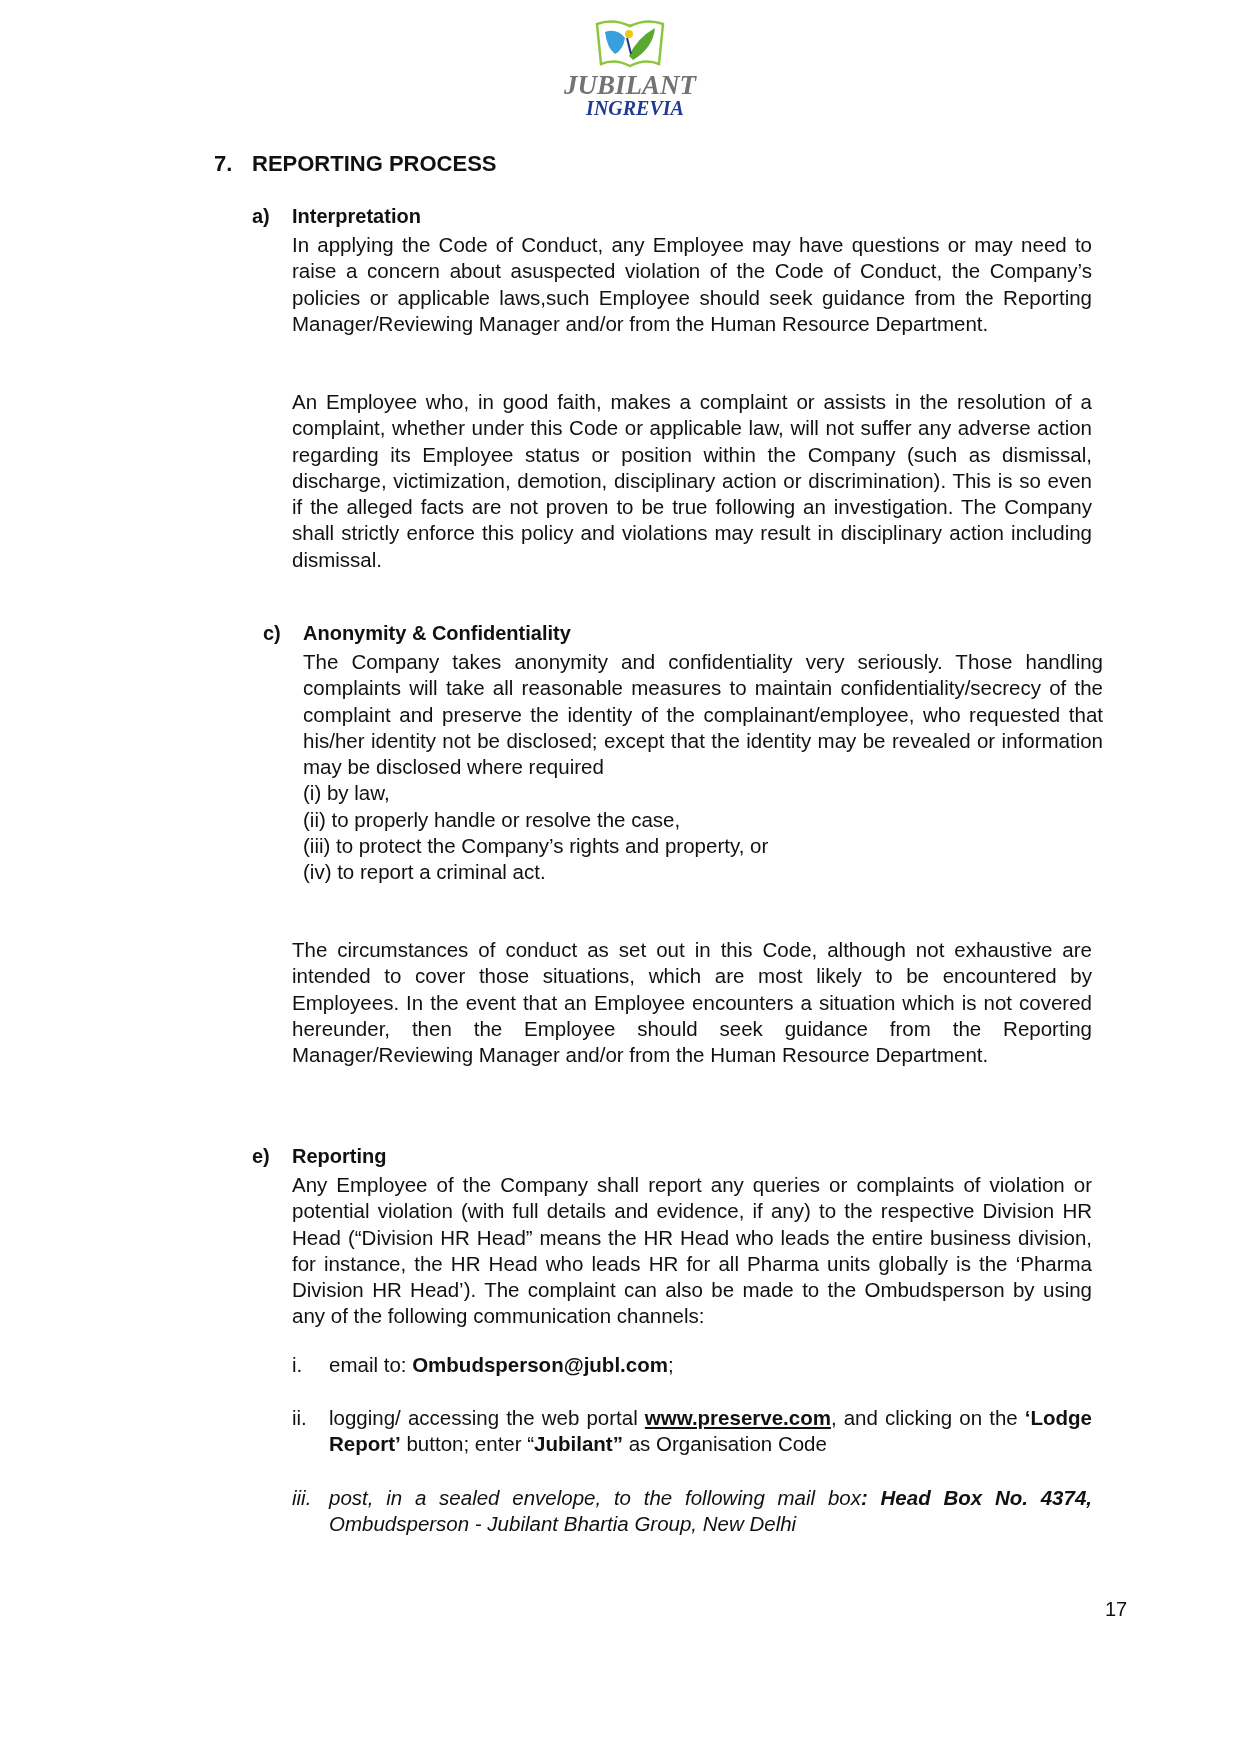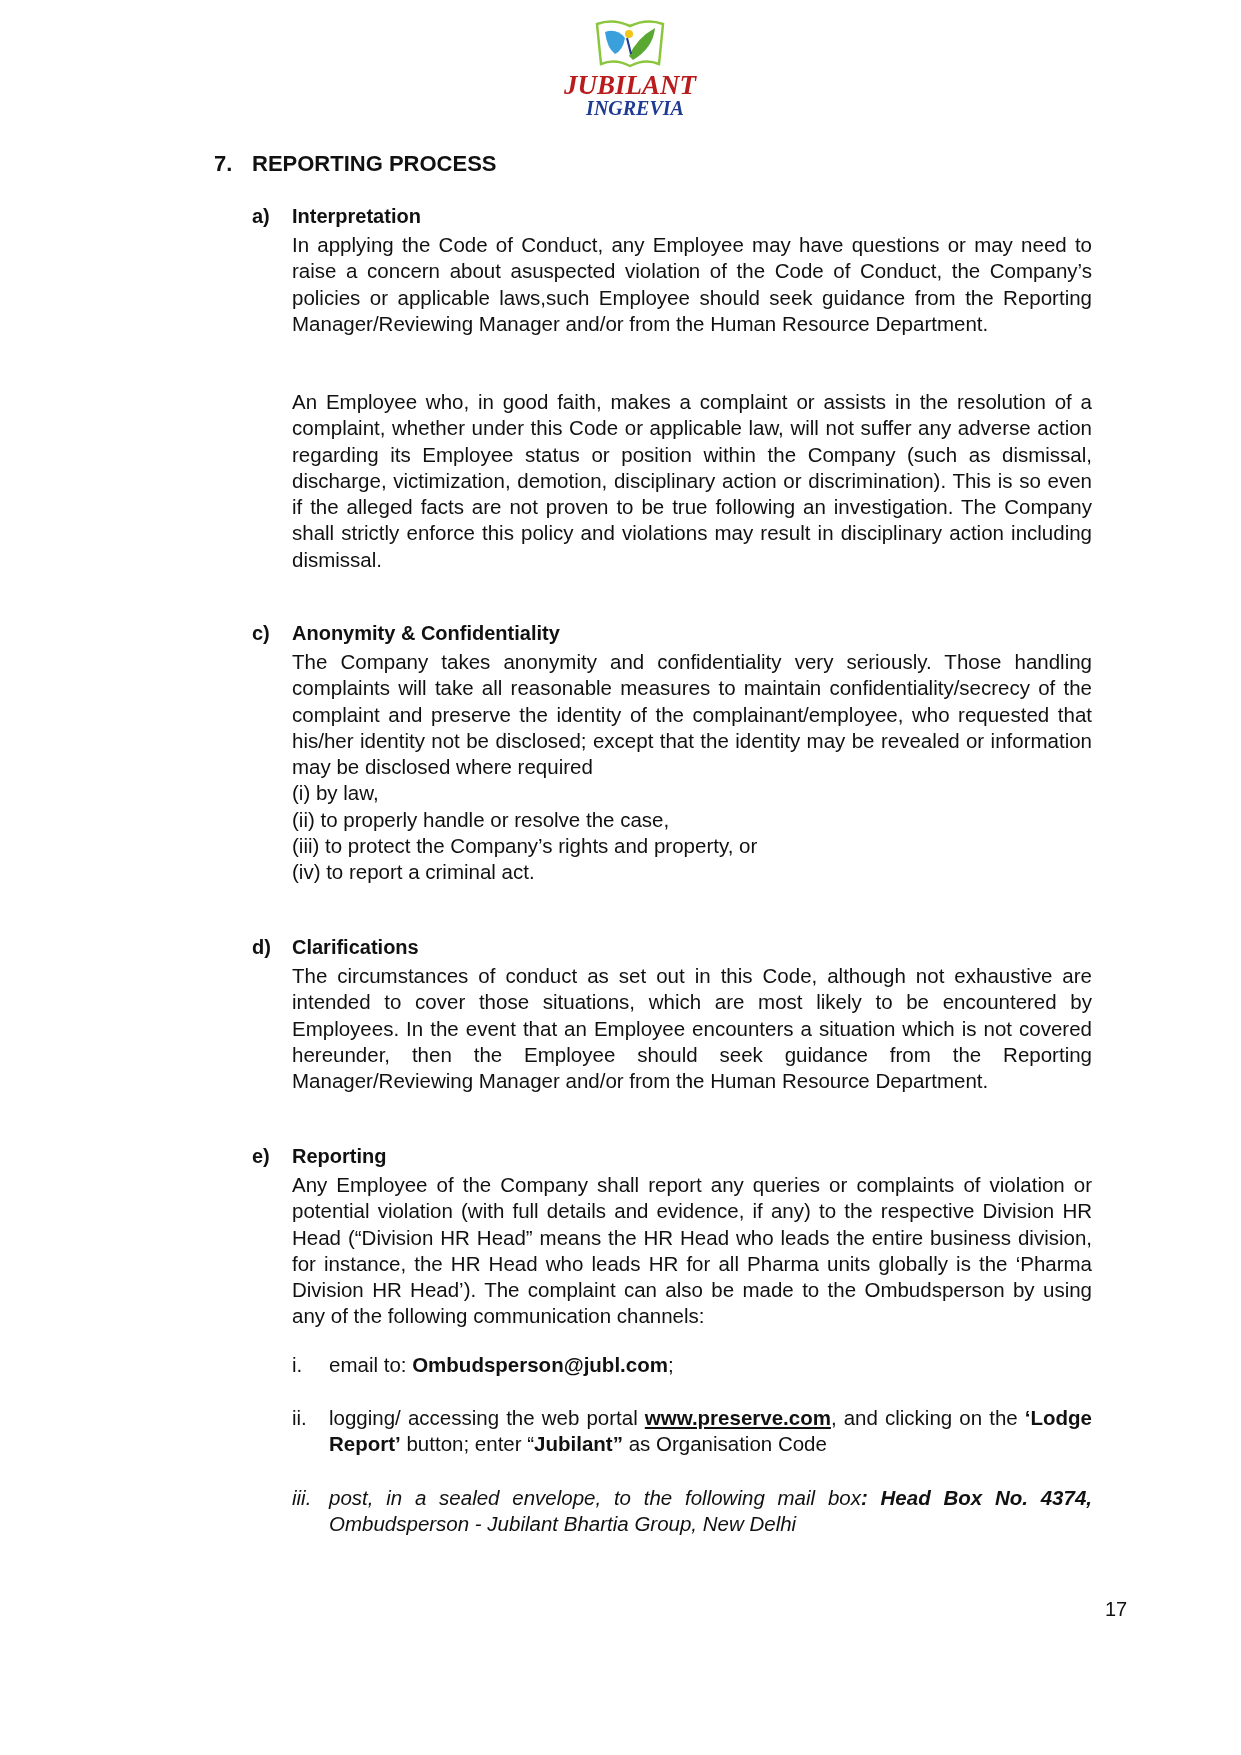--- a/index.html
+++ b/index.html
@@ -1,21 +1,21 @@
 <!DOCTYPE html>
 <html><head>
 <meta charset="utf-8">
 <style>
   html, body { margin: 0; padding: 0; background: #ffffff; }
   body { width: 1241px; height: 1755px; position: relative; overflow: hidden;
          font-family: "Liberation Sans", sans-serif; color: #111; }
   .logo { position: absolute; left: 560px; top: 18px; width: 140px; height: 105px; text-align: center; }
   .logo svg { display: block; margin: 0 auto; }
   .logo .brand1 { font-family: "Liberation Serif", serif; font-style: italic; font-weight: bold;
-                  color: #b91c1c; font-size: 27px; letter-spacing: 0px; line-height: 26px; margin-top: 2px; }
+                  color: #737373; font-size: 27px; letter-spacing: 0px; line-height: 26px; margin-top: 2px; }
   .logo .brand2 { font-family: "Liberation Serif", serif; font-style: italic; font-weight: bold;
                   color: #1f3a93; font-size: 20px; line-height: 20px; margin-left: 10px; }
   .h1 { position: absolute; left: 214px; top: 151px; font-size: 22px; font-weight: bold; }
   .h1 .num { display: inline-block; width: 38px; }
   .section { position: absolute; left: 252px; width: 840px; }
   .sec-head { font-size: 20px; font-weight: bold; line-height: 26px; }
   .sec-head .lbl { display: inline-block; width: 40px; }
   .para { margin-left: 40px; font-size: 20.5px; line-height: 26.3px; text-align: justify; width: 800px; }
   .roman { margin-left: 40px; font-size: 20.5px; line-height: 26.3px; display: flex; }
   .roman .rn { width: 37px; flex: none; }
@@ -45,31 +45,30 @@
 
 <div class="section" style="top:203px;">
   <div class="sec-head"><span class="lbl">a)</span><span>Interpretation</span></div>
   <div class="para" style="margin-top:3px;">In applying the Code of Conduct, any Employee may have questions or may need to raise a concern about asuspected violation of the Code of Conduct, the Company’s policies or applicable laws,such Employee should seek guidance from the Reporting Manager/Reviewing Manager and/or from the Human Resource Department.</div>
 </div>
 
 <div class="section" style="top:386px;">
   <div class="para" style="margin-top:3px;">An Employee who, in good faith, makes a complaint or assists in the resolution of a complaint, whether under this Code or applicable law, will not suffer any adverse action regarding its Employee status or position within the Company (such as dismissal, discharge, victimization, demotion, disciplinary action or discrimination). This is so even if the alleged facts are not proven to be true following an investigation. The Company shall strictly enforce this policy and violations may result in disciplinary action including dismissal.</div>
 </div>
 
-<div class="section" style="top:620px;">
+<div class="section" style="top:620px;margin-left:11px;">
   <div class="sec-head"><span class="lbl">c)</span><span>Anonymity &amp; Confidentiality</span></div>
   <div class="para" style="margin-top:3px;">The Company takes anonymity and confidentiality very seriously. Those handling complaints will take all reasonable measures to maintain confidentiality/secrecy of the complaint and preserve the identity of the complainant/employee, who requested that his/her identity not be disclosed; except that the identity may be revealed or information may be disclosed where required</div>
   <div class="para">(i) by law,</div>
   <div class="para">(ii) to properly handle or resolve the case,</div>
   <div class="para">(iii) to protect the Company’s rights and property, or</div>
   <div class="para">(iv) to report a criminal act.</div>
 </div>
 
 <div class="section" style="top:934px;">
-  <div class="sec-head"><span class="lbl">d)</span><span>Clarifications</span></div>
   <div class="para" style="margin-top:3px;">The circumstances of conduct as set out in this Code, although not exhaustive are intended to cover those situations, which are most likely to be encountered by Employees. In the event that an Employee encounters a situation which is not covered hereunder, then the Employee should seek guidance from the Reporting Manager/Reviewing Manager and/or from the Human Resource Department.</div>
 </div>
 
 <div class="section" style="top:1143px;">
   <div class="sec-head"><span class="lbl">e)</span><span>Reporting</span></div>
   <div class="para" style="margin-top:3px;">Any Employee of the Company shall report any queries or complaints of violation or potential violation (with full details and evidence, if any) to the respective Division HR Head (“Division HR Head” means the HR Head who leads the entire business division, for instance, the HR Head who leads HR for all Pharma units globally is the ‘Pharma Division HR Head’). The complaint can also be made to the Ombudsperson by using any of the following communication channels:</div>
 
   <div class="roman" style="margin-top:22px;">
     <span class="rn">i.</span>
     <span class="rt"><span>email to: </span><b>Ombudsperson@jubl.com</b><span>;</span></span>

